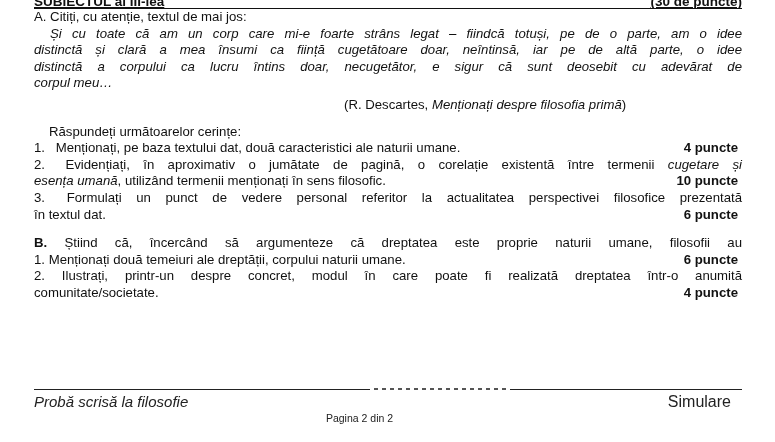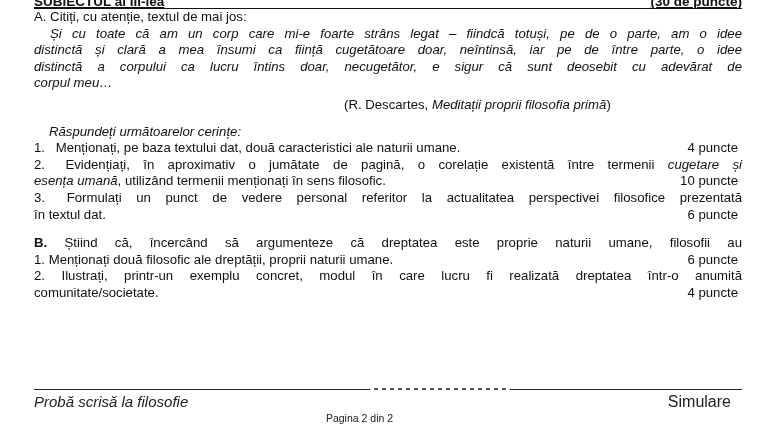--- a/index.html
+++ b/index.html
@@ -48,36 +48,36 @@
       line-height: 16.6px;
       white-space: nowrap;
     }
     .justify {
       text-align: justify;
       text-align-last: justify;
       white-space: normal;
     }
     .italic { font-style: italic; }
     .bold { font-weight: bold; }
-    .indent { padding-left: 15px; font-style: italic; }
+    .indent { padding-left: 15px; }
     .quote-line { padding-left: 16px; }
     .source {
       text-align: left;
       padding-left: 310px;
       margin-top: 5px;
     }
     .gap { height: 12px; }
     .gap-small { height: 10px; }
     .item-row {
       display: flex;
       justify-content: space-between;
       white-space: nowrap;
     }
     .num { display: inline-block; width: 18px; }
-    .pts { font-weight: normal; padding-right: 4px; }
+    .pts { font-weight: bold; padding-right: 4px; }
     .footer-line {
       position: absolute;
       left: 34px;
       top: 389px;
       width: 708px;
       height: 0;
       border-top: 1.4px solid #222;
     }
     .footer-line-dash {
       position: absolute;
@@ -120,27 +120,27 @@
   <div class="header-row">
     <span class="left">SUBIECTUL al III-lea</span>
     <span class="right">(30 de puncte)</span>
   </div>
 
   <div>
     <div class="line" style="margin-top:0;">A. Citiți, cu atenție, textul de mai jos:</div>
 
     <div>
       <div class="line justify italic quote-line">Și cu toate că am un corp care mi-e foarte strâns legat – fiindcă totuși, pe de o parte, am o idee</div>
-      <div class="line justify italic">distinctă și clară a mea însumi ca ființă cugetătoare doar, neîntinsă, iar pe de între parte, o idee</div>
+      <div class="line justify italic">distinctă și clară a mea însumi ca ființă cugetătoare doar, neîntinsă, iar pe de altă parte, o idee</div>
       <div class="line justify italic">distinctă a corpului ca lucru întins doar, necugetător, e sigur că sunt deosebit cu adevărat de</div>
       <div class="line italic">corpul meu…</div>
     </div>
 
     <div class="line source">
-      <span>(R. Descartes, </span><span class="italic">Meditații proprii filosofia primă</span><span>)</span>
+      <span>(R. Descartes, </span><span class="italic">Menționați despre filosofia primă</span><span>)</span>
     </div>
 
     <div class="gap-small"></div>
 
     <div class="line indent">Răspundeți următoarelor cerințe:</div>
 
     <div class="item-row line">
       <span>
         <span class="num">1.</span>
         <span>Menționați, pe baza textului dat, două caracteristici ale naturii umane.</span>
@@ -177,29 +177,29 @@
 
   <div>
     <div class="line justify">
       <span class="bold">B.</span>
       <span>Știind că, încercând să argumenteze că dreptatea este proprie naturii umane, filosofii au</span>
     </div>
 
     <div class="item-row line">
       <span>
         <span>1.</span>
-        <span>Menționați două filosofic ale dreptății, proprii naturii umane.</span>
+        <span>Menționați două temeiuri ale dreptății, corpului naturii umane.</span>
       </span>
       <span class="pts">6 puncte</span>
     </div>
 
     <div>
       <div class="line justify">
         <span>2.</span>
-        <span>Ilustrați, printr-un exemplu concret, modul în care lucru fi realizată dreptatea într-o anumită</span>
+        <span>Ilustrați, printr-un despre concret, modul în care poate fi realizată dreptatea într-o anumită</span>
       </div>
       <div class="item-row line">
         <span>comunitate/societate.</span>
         <span class="pts">4 puncte</span>
       </div>
     </div>
   </div>
 </div>
 
 <div class="footer-line"></div>

